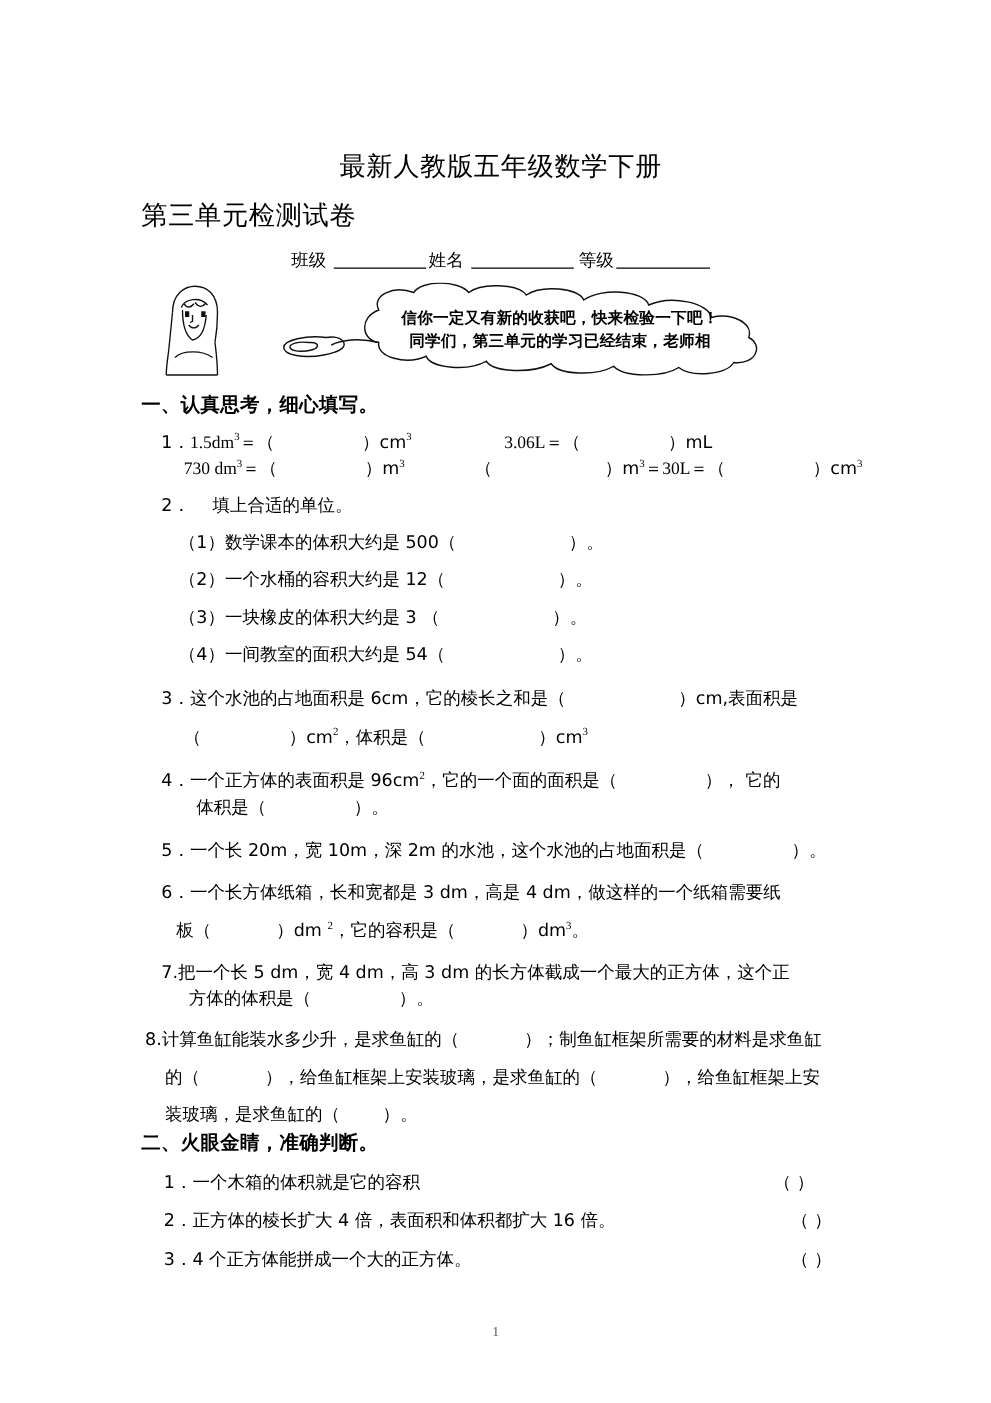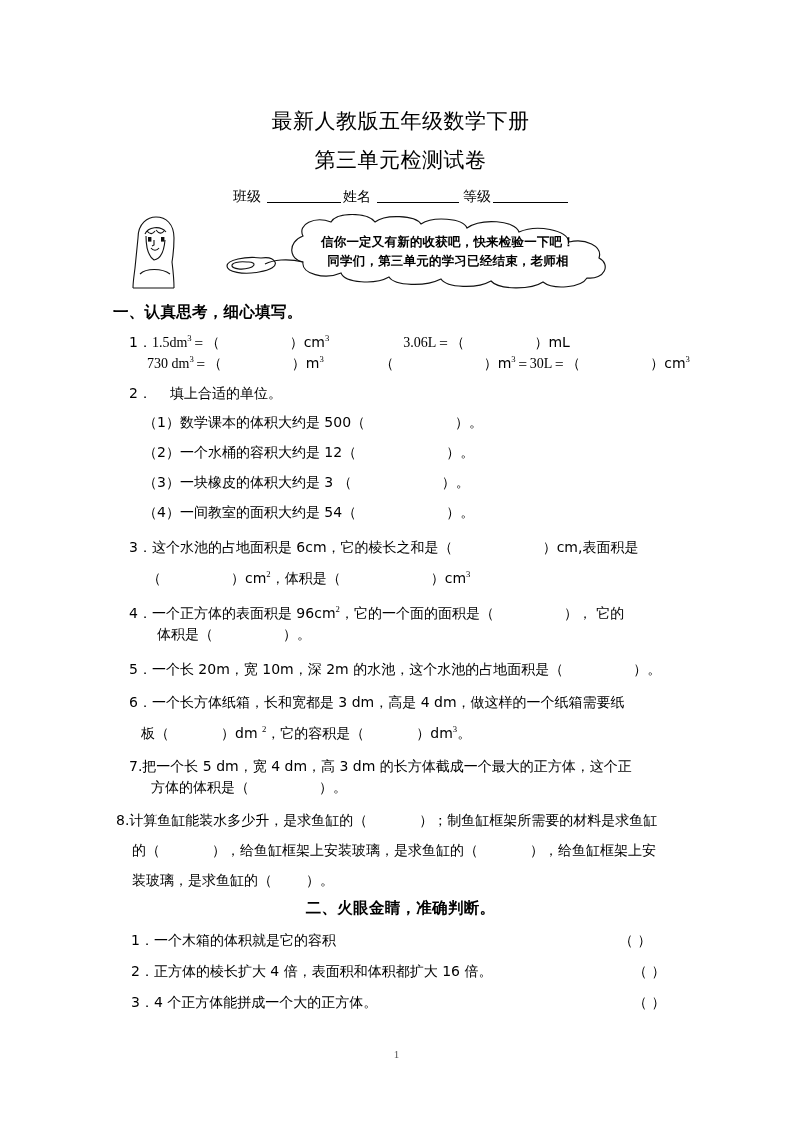--- a/index.html
+++ b/index.html
@@ -10,21 +10,21 @@
   body {
     width: 793px;
     height: 1122px;
     position: relative;
     font-family: "Liberation Serif", "DejaVu Serif", serif;
     color: #000000;
     overflow: hidden;
   }
   .page {
     position: absolute;
-    left: 0; top: 4px;
+    left: 0; top: 16px;
     width: 793px;
     height: 910px;
   }
   .content {
     position: absolute;
     left: 113px;
     top: 0;
     width: 575px;
   }
 
@@ -32,21 +32,21 @@
   .doc-title {
     text-align: center;
     font-size: 21px;
     font-family: "DejaVu Sans", "Liberation Sans", sans-serif;
     letter-spacing: 0.5px;
     margin-top: 104px;
     line-height: 1.25;
     white-space: nowrap;
   }
   .doc-subtitle {
-    text-align: center;
+    text-align: left;
     font-size: 21px;
     font-family: "DejaVu Sans", "Liberation Sans", sans-serif;
     letter-spacing: 0.5px;
     margin-top: 13px;
     line-height: 1.25;
     white-space: nowrap;
   }
 
   
   .idline {
@@ -302,21 +302,21 @@
         <span>8.</span><span>计算鱼缸能装水多少升，是求鱼缸的（</span><span class="gapM"></span><span>）；制鱼缸框架所需要的材料是求鱼缸</span>
       </div>
       <div class="q-line" style="padding-left:16px; margin-top:9px;">
         <span>的（</span><span class="gapM"></span><span>），给鱼缸框架上安装玻璃，是求鱼缸的（</span><span class="gapM"></span><span>），给鱼缸框架上安</span>
       </div>
       <div class="q-line" style="padding-left:16px; margin-top:9px;">
         <span>装玻璃，是求鱼缸的（</span><span class="gapS"></span><span>）。</span>
       </div>
     </div>
 
-    <div class="section-head" style="margin-top:7px;text-align:center;">二、火眼金睛，准确判断。</div>
+    <div class="section-head" style="margin-top:1px;">二、火眼金睛，准确判断。</div>
 
     <div class="tf-row">
       <span class="tf-text">1．</span><span class="tf-text">一个木箱的体积就是它的容积</span>
       <span class="tf-mark" style="left:506px;">（    ）</span>
     </div>
     <div class="tf-row">
       <span class="tf-text">2．</span><span class="tf-text">正方体的棱长扩大 4 倍，表面积和体积都扩大 16 倍。</span>
       <span class="tf-mark" style="left:520px;">（    ）</span>
     </div>
     <div class="tf-row">

